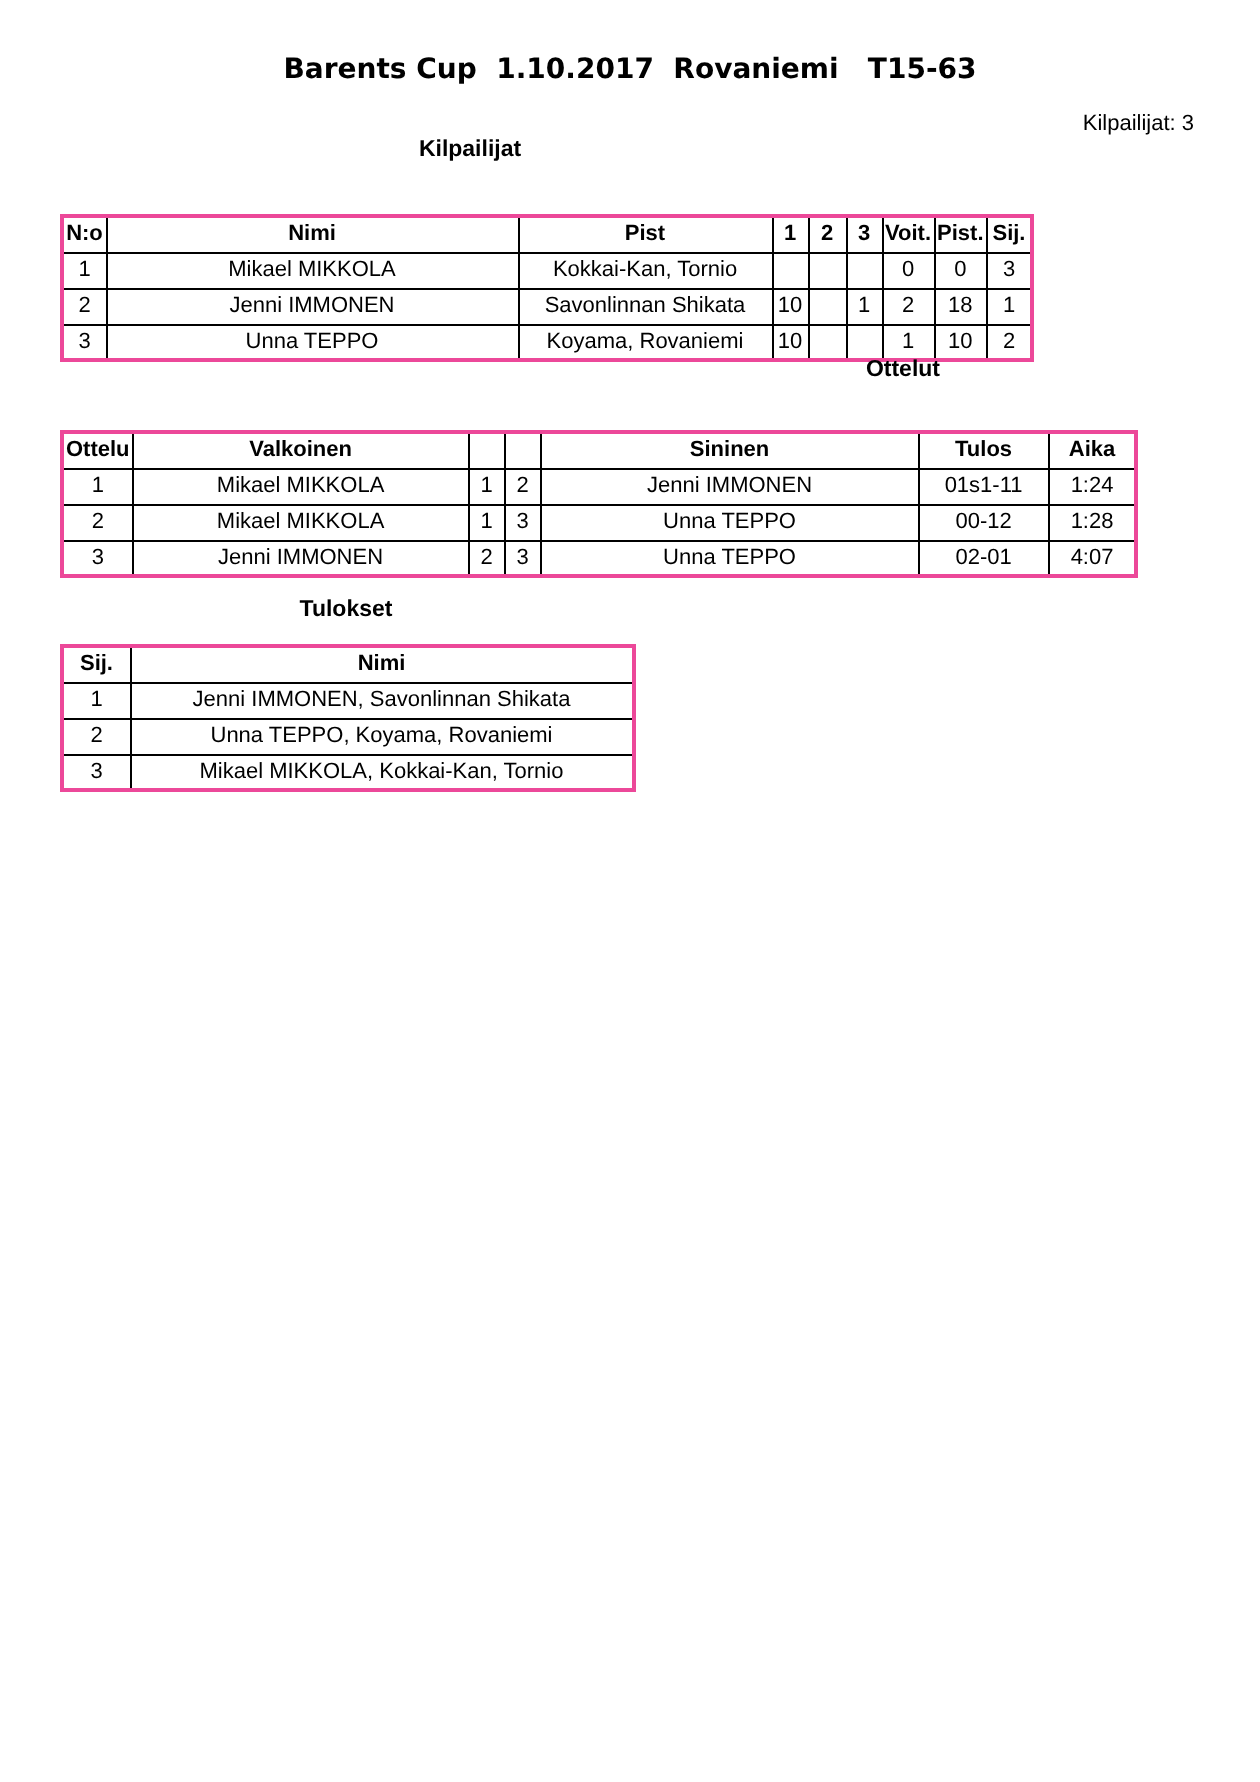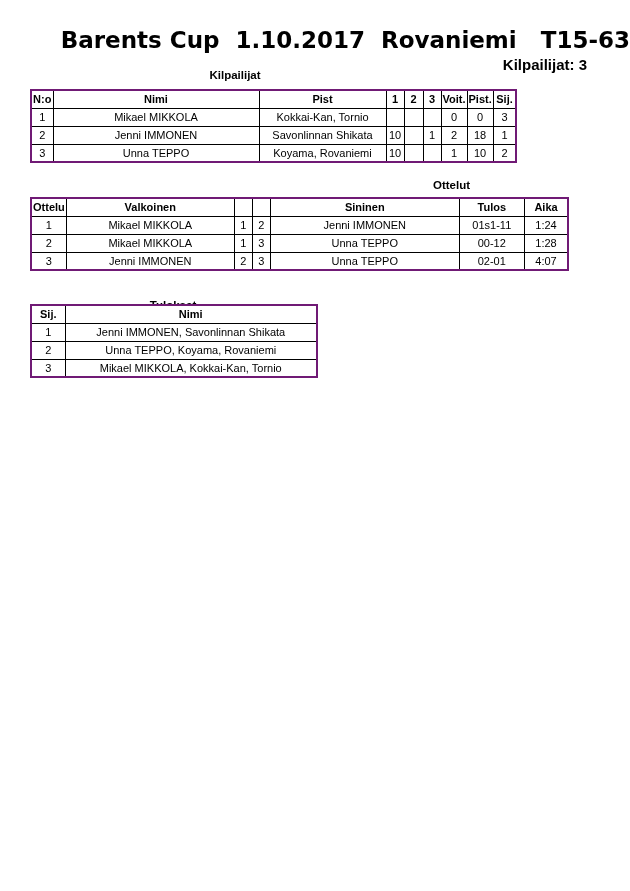--- a/index.html
+++ b/index.html
@@ -7,41 +7,42 @@
   body {
     width: 630px; height: 891px;
     font-family: "Liberation Sans", sans-serif;
     color: #000;
     position: relative;
   }
   .page { position: relative; width: 630px; height: 891px; background: #fff; overflow: hidden; }
 
   .title {
     position: absolute; top: 27px; left: 0; width: 100%;
-    text-align: right; font-weight: bold; font-size: 23px;
+    text-align: center; font-weight: bold; font-size: 14px;
     font-family: "DejaVu Sans", sans-serif;
     white-space: pre;
   }
   .competitors-count {
-    position: absolute; top: 56px; right: 43px;
-    font-size: 15px; font-weight: bold;
+    position: absolute; top: 56px; right: 33px;
+    font-size: 11px; font-weight: normal;
   }
   .section-heading {
     position: absolute; font-size: 11.5px; font-weight: bold; text-align: center;
   }
   #h-kilpailijat { top: 69px; left: 0; width: 470px; }
   #h-ottelut     { top: 179px; left: 0; width: 470px; text-align: right; }
   #h-tulokset    { top: 286px; left: 30px; width: 286px; margin-top: 13px; }
 
   table {
     position: absolute;
     border-collapse: collapse;
     table-layout: fixed;
     background: #fff;
-    border: 2px solid #701a75;
+    border: 2px solid #ec4899;
+    margin-top: 18px;
   }
   th, td {
     border: 1px solid #000;
     font-size: 11px;
     height: 18px;
     overflow: hidden;
     white-space: nowrap;
     vertical-align: middle;
   }
   th { font-weight: bold; text-align: center; padding: 0 1px; }

